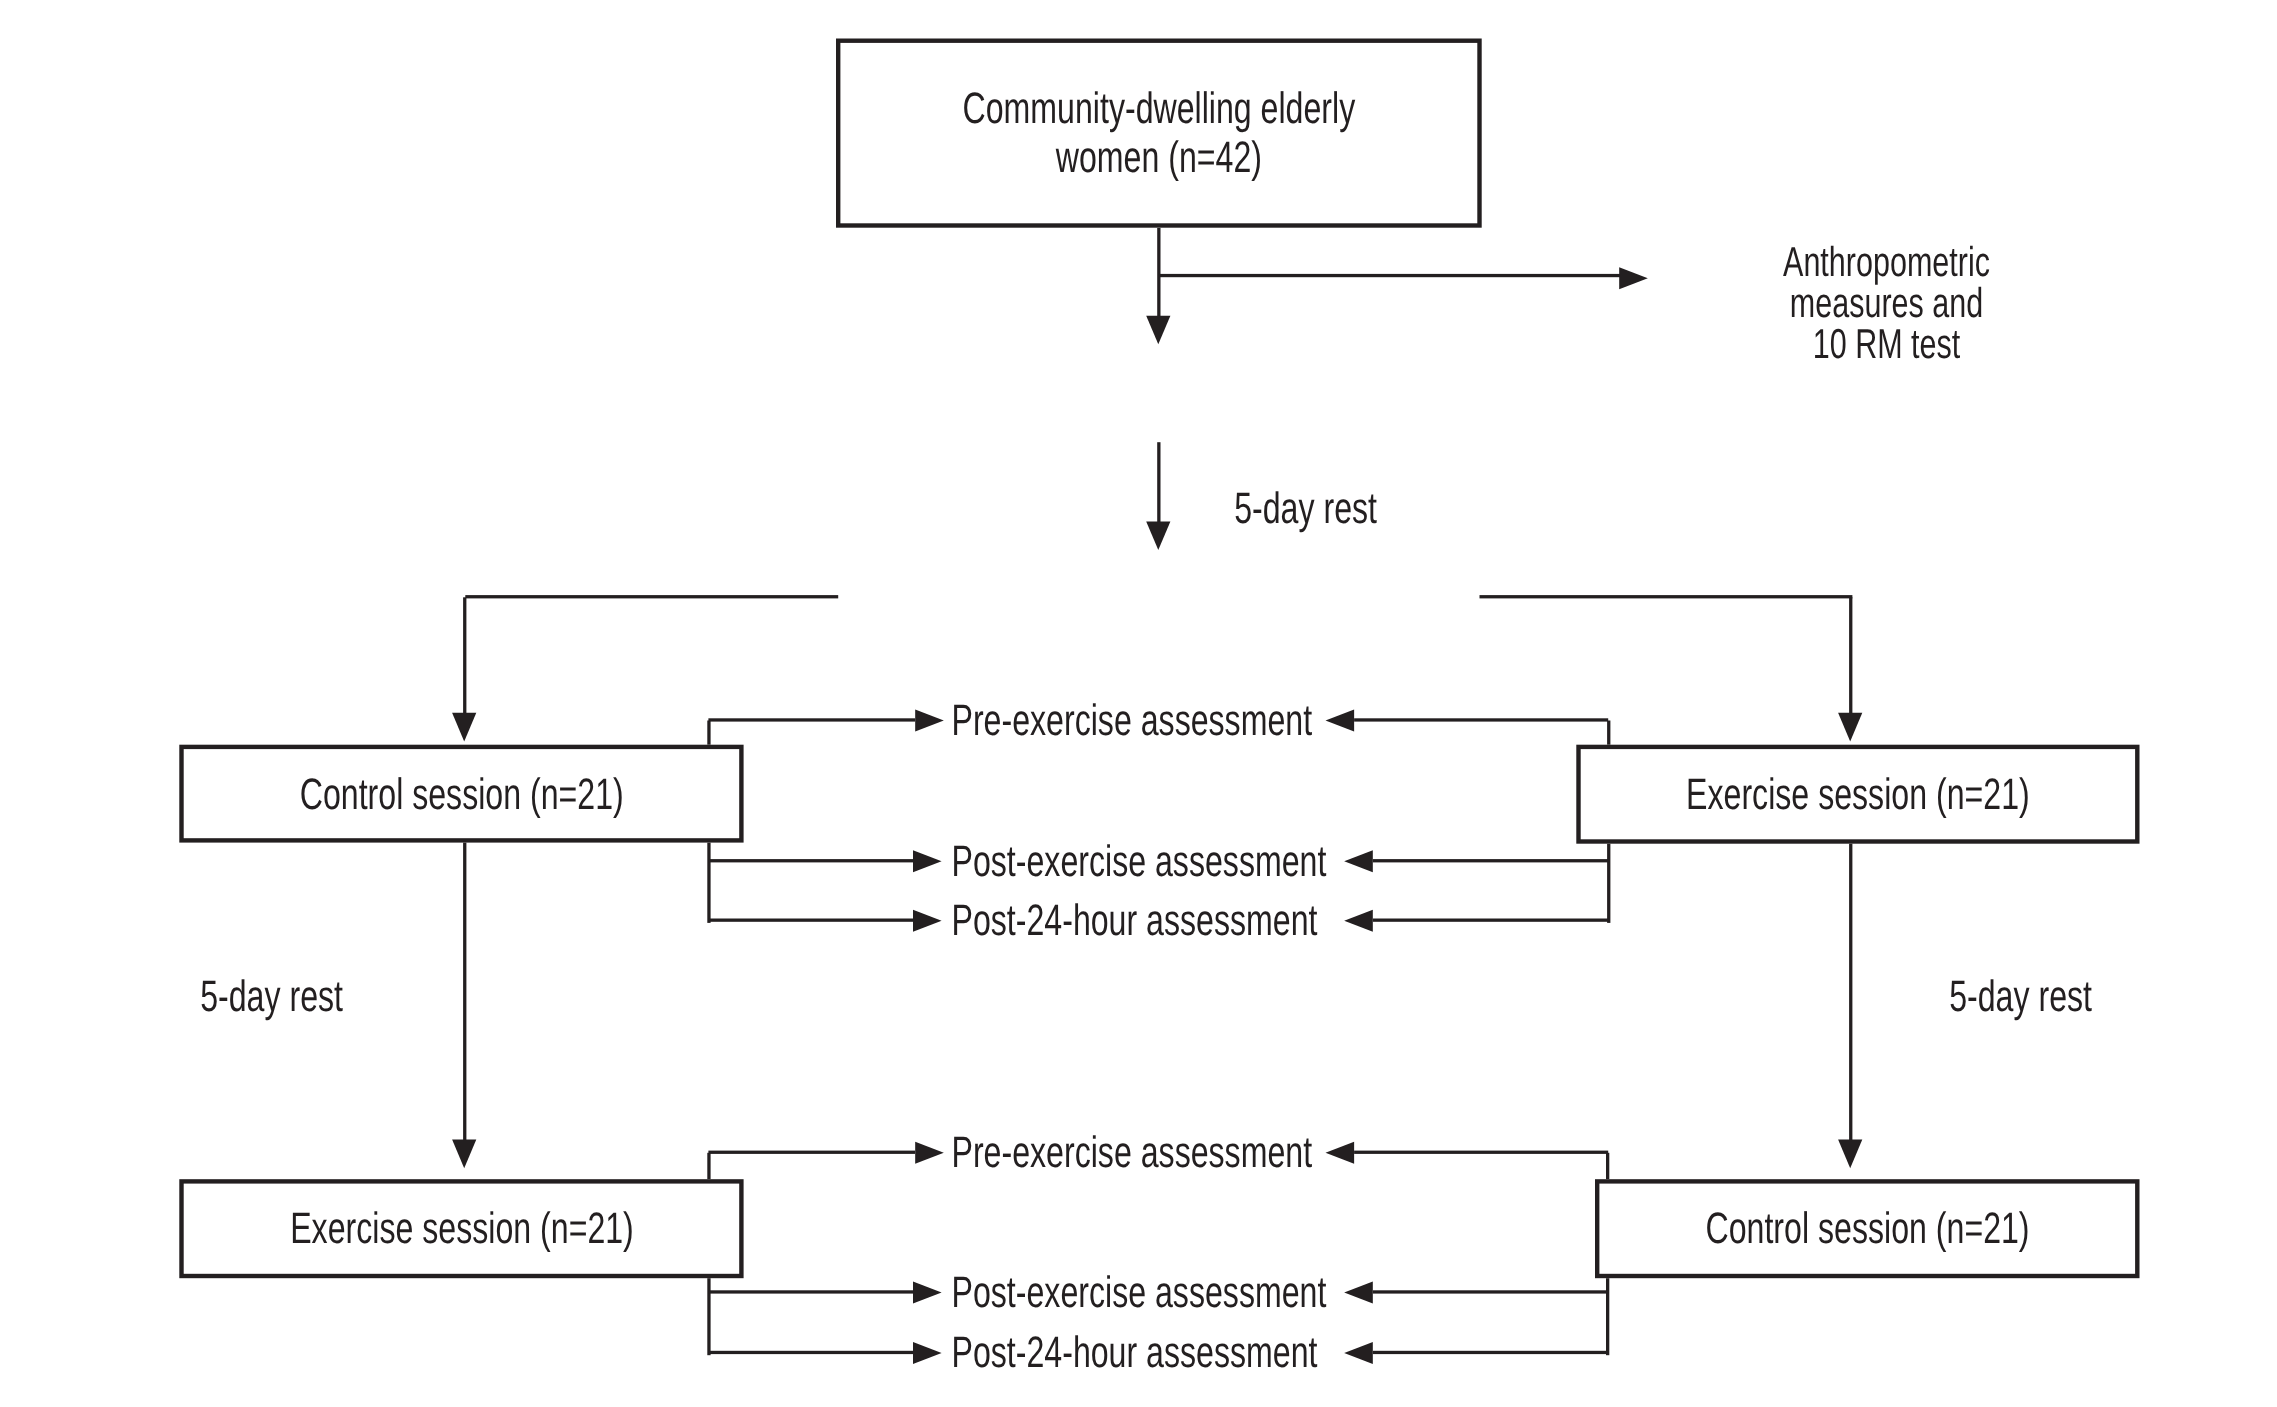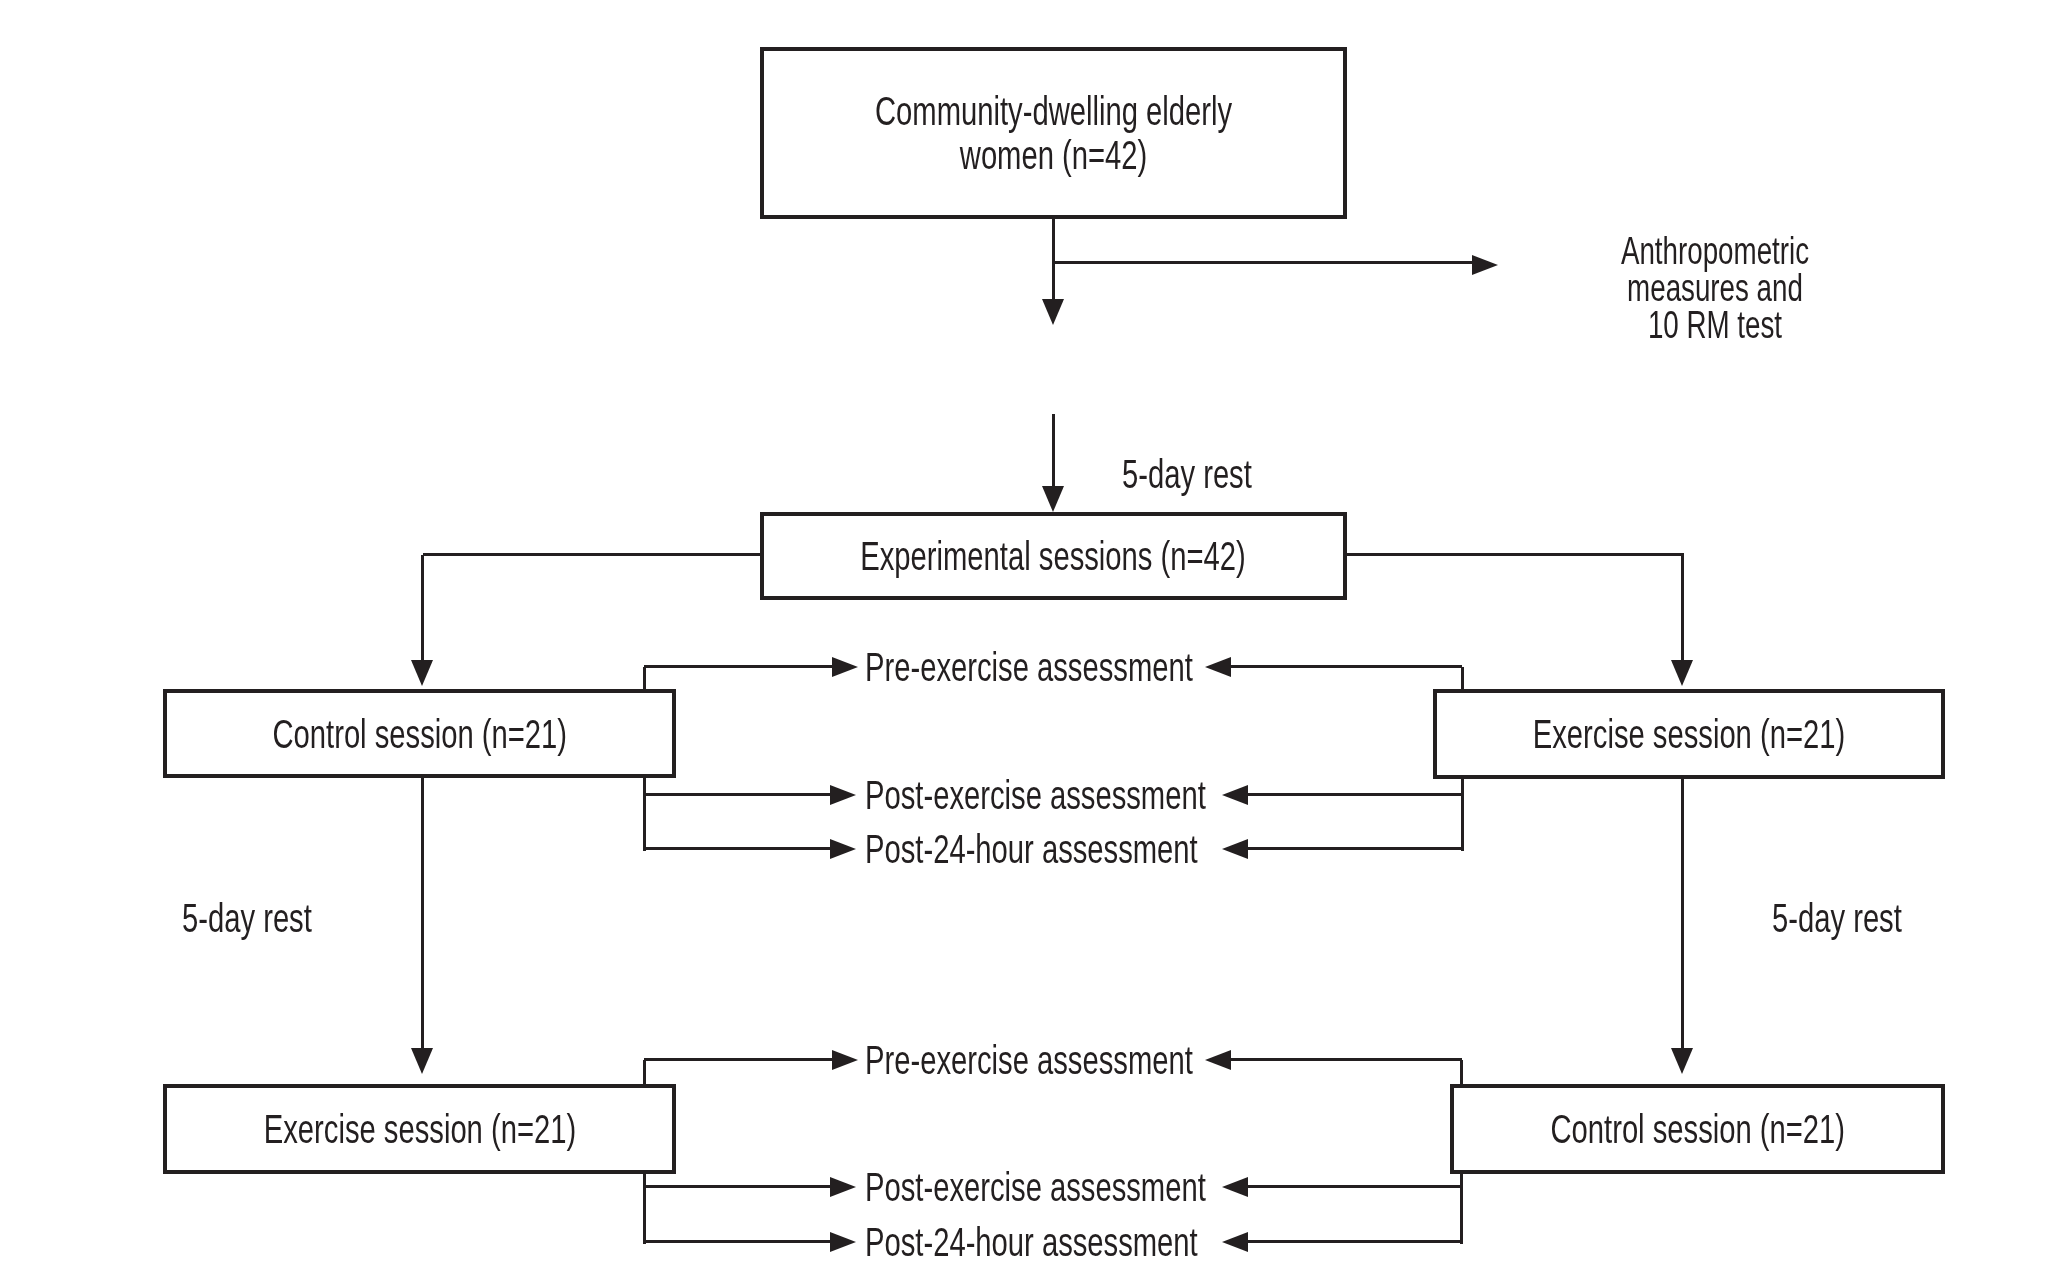--- a/index.html
+++ b/index.html
@@ -1,20 +1,20 @@
 <!DOCTYPE html>
 <html style="--ink: #231f20; --paper: #ffffff;"><head>
 <meta charset="utf-8">
 <style>
   :root { --ink: #231f20; --paper: #ffffff; }
   * { margin: 0; padding: 0; box-sizing: border-box; }
   html, body { background: var(--paper); }
   body { width: 2070px; height: 1279px; position: relative; overflow: hidden;
          font-family: "Liberation Sans", "DejaVu Sans", sans-serif; color: var(--ink); }
-  #canvas { position: absolute; left: 0; top: 12px; width: 2070px; height: 1033px; border-radius: 31px; }
+  #canvas { position: absolute; left: 0; top: 0; width: 2070px; height: 1033px; border-radius: 31px; }
 
   .box { position: absolute; background: var(--paper); border: 4px solid var(--ink);
          display: flex; align-items: center; justify-content: center; z-index: 2; }
   .box .lbl { font-size: 40px; line-height: 44px; text-align: center; white-space: nowrap;
               transform: scaleX(0.73); transform-origin: center center; }
 
   .h { position: absolute; height: 3px; background: var(--ink); z-index: 1; }
   .v { position: absolute; width: 3px;  background: var(--ink); z-index: 1; }
 
   .ad { position: absolute; width: 0; height: 0; z-index: 1;
@@ -93,23 +93,20 @@
   <div class="al" style="left:1222px; top:1220px;"></div>
 
   <div class="box" style="left:760px; top:35px; width:587px; height:172px;">
     <div class="lbl">
       <div>Community-dwelling elderly</div>
       <div>women (n=42)</div>
     </div>
   </div>
 
 
-  <div class="box" style="left:760px; top:500px; width:587px; height:88px;">
-    <div class="lbl">Experimental sessions (n=42)</div>
-  </div>
 
   <div class="box" style="left:163px; top:677px; width:513px; height:89px;">
     <div class="lbl">Control session (n=21)</div>
   </div>
 
   <div class="box" style="left:1433px; top:677px; width:512px; height:90px;">
     <div class="lbl">Exercise session (n=21)</div>
   </div>
 
   <div class="box" style="left:163px; top:1072px; width:513px; height:90px;">

